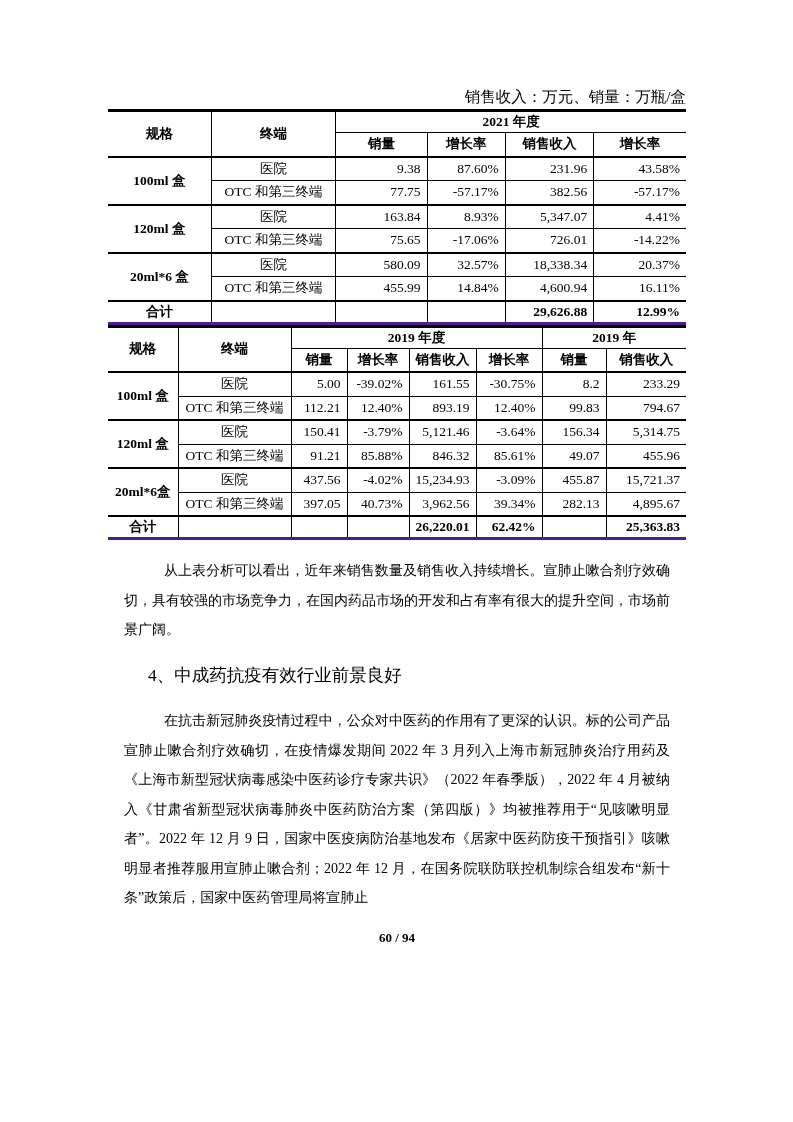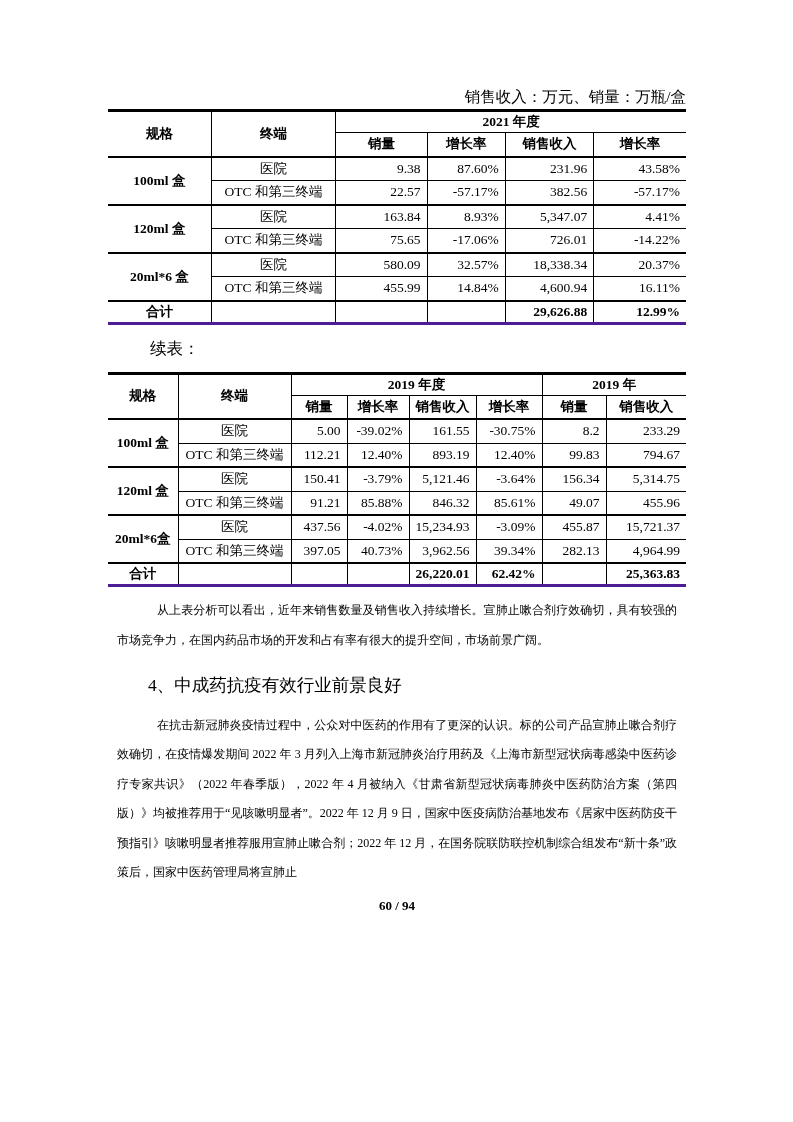--- a/index.html
+++ b/index.html
@@ -45,22 +45,22 @@
   td.term { text-align: center; }
   td.num  { text-align: right; }
   td.bold { font-weight: bold; }
 
   .continued {
     font-size: 16.5px; padding-left: 42px;
     margin: 13px 0 12px 0; line-height: 22px;
   }
 
   p.body-text {
-    font-size: 12px; line-height: 29.5px;
-    text-align: justify; text-indent: 40px; margin: 9px;
+    font-size: 14px; line-height: 29.5px;
+    text-align: justify; text-indent: 40px; margin: 16px;
   }
   .para-analysis { margin-top: 10px; }
   .section-heading {
     font-size: 17.5px; font-weight: normal;
     margin: 16px 0 10px 0; line-height: 29.5px; text-indent: 40px;
   }
   .para-covid { margin-top: 2px; }
   .page-number {
     text-align: center; font-size: 13px; font-weight: bold;
     margin-top: 5px; line-height: 18px;
@@ -100,21 +100,21 @@
       <tr class="drow gs">
         <td class="c0 spec" rowspan="2">100ml 盒</td>
         <td class="term">医院</td>
         <td class="num">9.38</td>
         <td class="num">87.60%</td>
         <td class="num">231.96</td>
         <td class="num">43.58%</td>
       </tr>
       <tr class="drow">
         <td class="term">OTC 和第三终端</td>
-        <td class="num">22.57</td>
+        <td class="num">77.75</td>
         <td class="num">-57.17%</td>
         <td class="num">382.56</td>
         <td class="num">-57.17%</td>
       </tr>
       <tr class="drow gs">
         <td class="c0 spec" rowspan="2">120ml 盒</td>
         <td class="term">医院</td>
         <td class="num">163.84</td>
         <td class="num">8.93%</td>
         <td class="num">5,347.07</td>
@@ -146,21 +146,20 @@
         <td class="c0 spec">合计</td>
         <td></td>
         <td></td>
         <td></td>
         <td class="num bold">29,626.88</td>
         <td class="num bold">12.99%</td>
       </tr>
     </tbody>
   </table>
 
-  <div class="continued">续表：</div>
 
   <table class="sales">
     <colgroup>
       <col style="width:70px">
         <col style="width:113px">
         <col style="width:56px">
         <col style="width:62px">
       <col style="width:67px">
         <col style="width:66px">
         <col style="width:64px">
@@ -231,21 +230,21 @@
         <td class="num">455.87</td>
         <td class="num">15,721.37</td>
       </tr>
       <tr class="drow">
         <td class="term">OTC 和第三终端</td>
         <td class="num">397.05</td>
         <td class="num">40.73%</td>
         <td class="num">3,962.56</td>
         <td class="num">39.34%</td>
         <td class="num">282.13</td>
-        <td class="num">4,964.99</td>
+        <td class="num">4,895.67</td>
       </tr>
       <tr class="trow">
         <td class="c0 spec">合计</td>
         <td></td>
         <td></td>
         <td></td>
         <td class="num bold">26,220.01</td>
         <td class="num bold">62.42%</td>
         <td></td>
         <td class="num bold">25,363.83</td>

